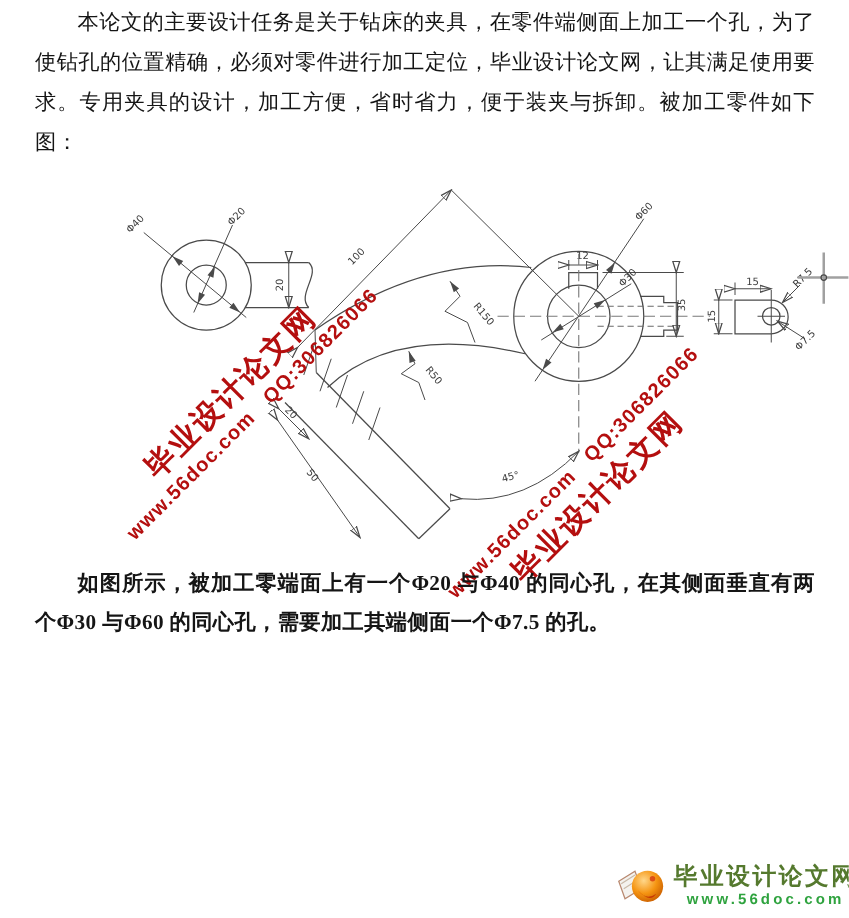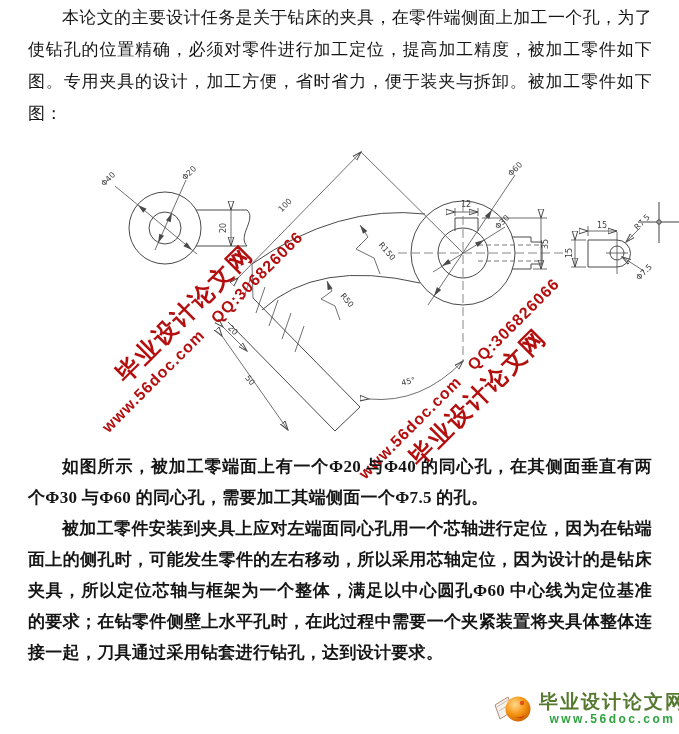--- a/index.html
+++ b/index.html
@@ -37,21 +37,21 @@
   
   .logo{position:absolute;left:492px;top:688px;display:flex;align-items:center;gap:3px;
         font-family:"Liberation Sans","DejaVu Sans",sans-serif;}
   .logo-text{display:flex;flex-direction:column;align-items:center;line-height:1;}
   .logo-name{font-size:19px;font-weight:bold;letter-spacing:2px;color:#55792e;white-space:pre;}
   .logo-url{font-size:12px;font-weight:bold;letter-spacing:2.5px;color:#2fa33f;margin-top:2px;text-align:right;}
 </style>
 </head>
 <body>
 
-<p class="para" id="p1">本论文的主要设计任务是关于钻床的夹具，在零件端侧面上加工一个孔，为了使钻孔的位置精确，必须对零件进行加工定位，提高加工精度，被加工零件如下图。专用夹具的设计，加工方便，省时省力，便于装夹与拆卸。被加工零件如下图：</p>
+<p class="para" id="p1">本论文的主要设计任务是关于钻床的夹具，在零件端侧面上加工一个孔，为了使钻孔的位置精确，必须对零件进行加工定位，毕业设计论文网，让其满足使用要求。专用夹具的设计，加工方便，省时省力，便于装夹与拆卸。被加工零件如下图：</p>
 
 <svg class="draw" viewBox="0 0 679 734">
   <defs>
     <marker id="arw" markerWidth="10" markerHeight="8" refX="9" refY="4" orient="auto" markerUnits="userSpaceOnUse">
       <path d="M0,1.2 L9,4 L0,6.8 Z" fill="#4a4a4a" stroke="none"></path>
     </marker>
   </defs>
 
   <g>
     <circle cx="165" cy="228" r="36"></circle>
@@ -169,21 +169,20 @@
   <span class="wm-name">毕业设计论文网</span>
   <span class="wm-site">www.56doc.com   QQ:306826066</span>
 </div>
 <div class="wm" id="wm2">
   <span class="wm-site">www.56doc.com   QQ:306826066</span>
   <span class="wm-name">毕业设计论文网</span>
 </div>
 
 <div class="body2">
   <p>如图所示，被加工零端面上有一个Φ20 与Φ40 的同心孔，在其侧面垂直有两个Φ30 与Φ60 的同心孔，需要加工其端侧面一个Φ7.5 的孔。</p>
-  <p>被加工零件安装到夹具上应对左端面同心孔用一个芯轴进行定位，因为在钻端面上的侧孔时，可能发生零件的左右移动，所以采用芯轴定位，因为设计的是钻床夹具，所以定位芯轴与框架为一个整体，满足以中心圆孔Φ60 中心线为定位基准的要求；在钻零件侧壁上水平孔时，在此过程中需要一个夹紧装置将夹具体整体连接一起，刀具通过采用钻套进行钻孔，达到设计要求。</p>
 </div>
 
 <div class="logo">
   <svg width="44" height="40" viewBox="0 0 44 40">
     <defs>
       <radialGradient id="org" cx="38%" cy="32%" r="75%">
         <stop offset="0%" stop-color="#ffd78a"></stop>
         <stop offset="55%" stop-color="#f59411"></stop>
         <stop offset="100%" stop-color="#c85c00"></stop>
       </radialGradient>

